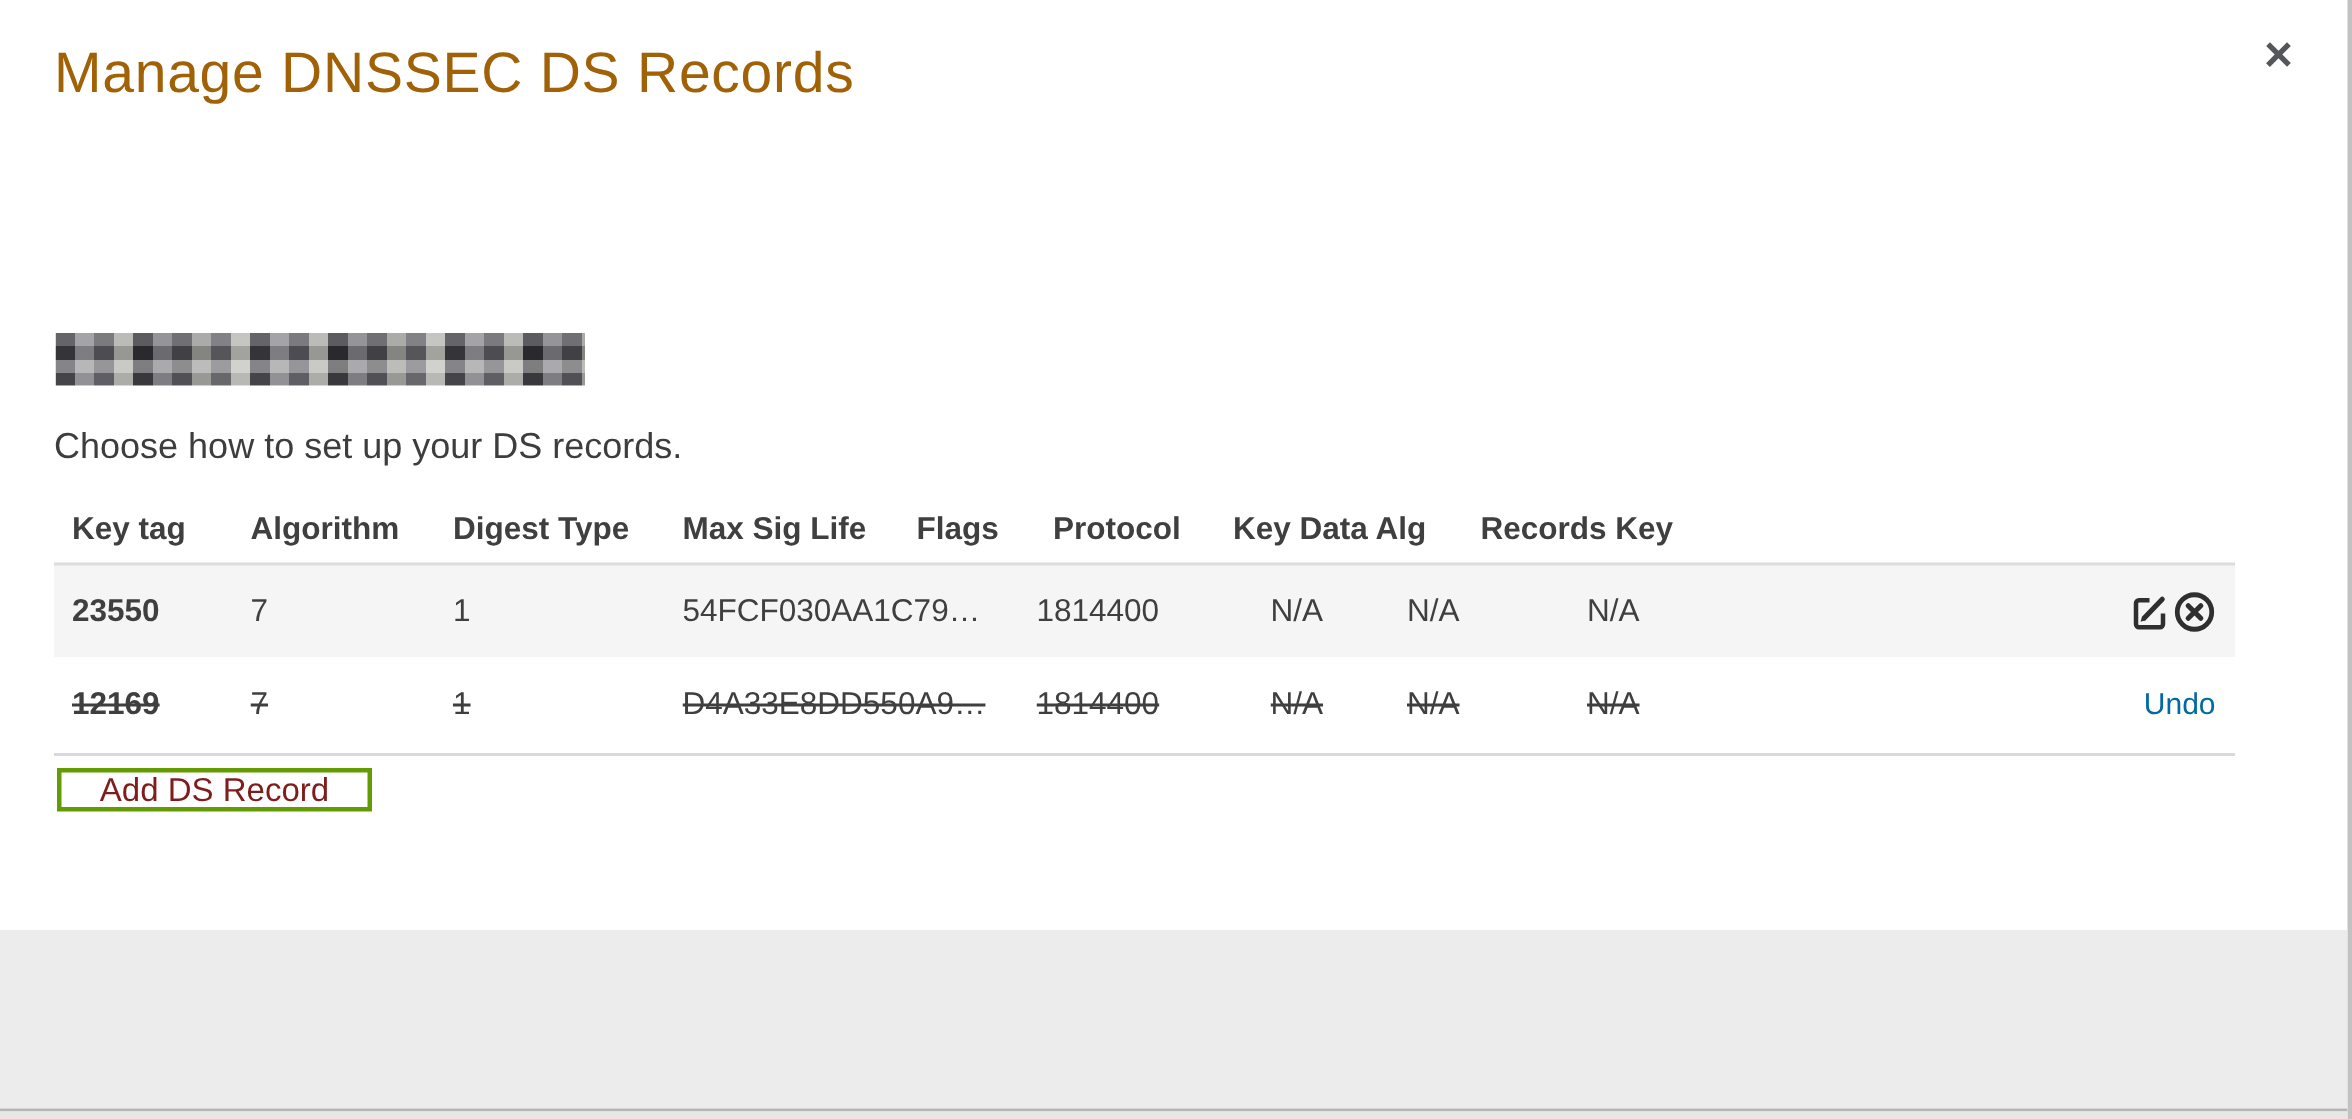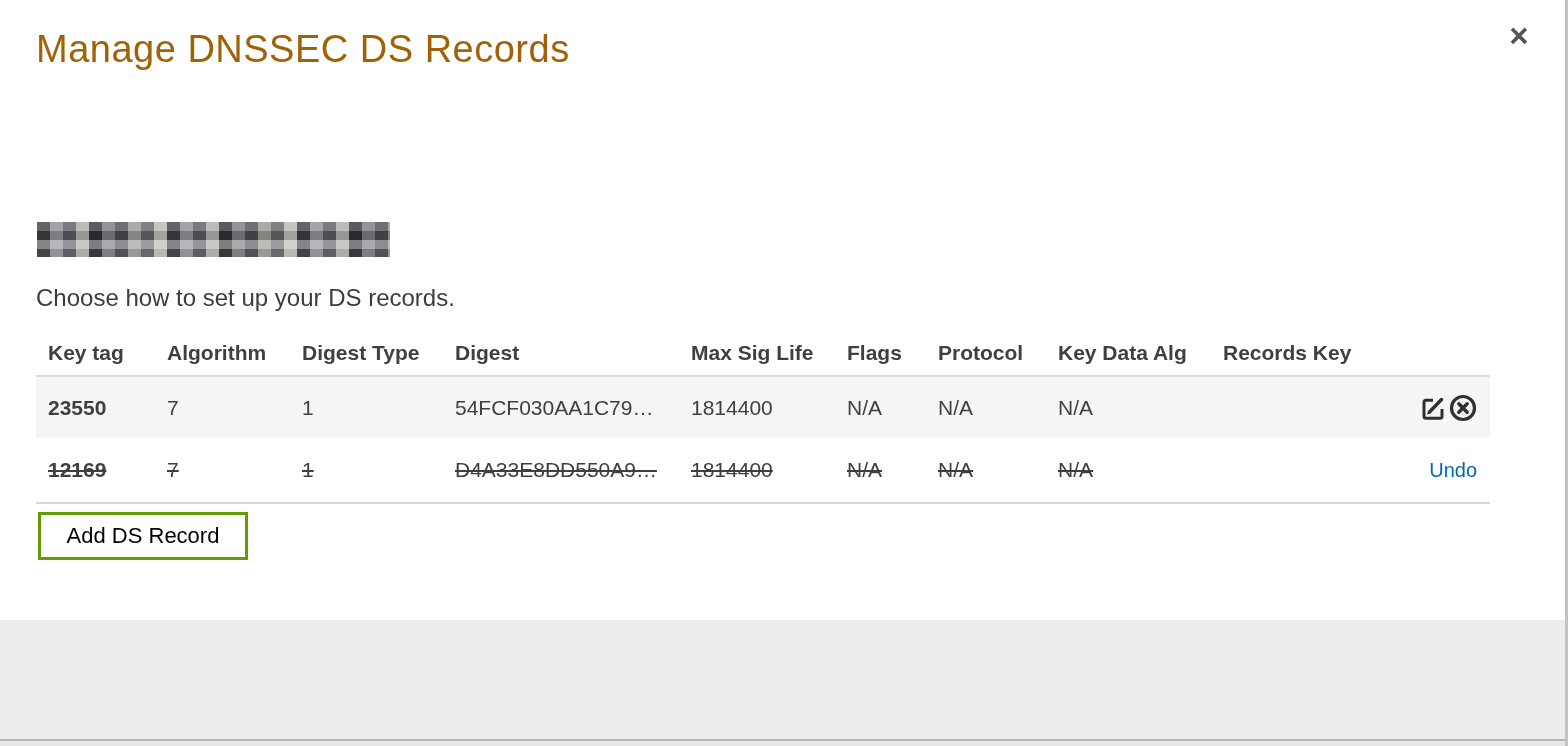--- a/index.html
+++ b/index.html
@@ -52,22 +52,22 @@
   .c9 { width:133px; }
   .c-act { width:134px; display:flex; justify-content:flex-end; align-items:center; padding-right:13px; gap:2px; }
   .struck { text-decoration:line-through; }
 
   .icon-btn { width:28px; height:28px; display:inline-block; cursor:pointer; }
   .icon-btn svg { display:block; }
 
   .undo-link { font-size:20px; color:#0369a1; cursor:pointer; text-decoration:none; }
 
   .add-ds-btn {
-    position:absolute; left:38px; top:512px; width:210px; height:48px;
-    background:#ffffff; border:3px solid #639c02; color:#000000;
+    position:absolute; left:38px; top:512px; width:210px; height:29px;
+    background:#ffffff; border:3px solid #639c02; color:#7f1d1d;
     font-size:22px; font-family:inherit; cursor:pointer;
     display:flex; align-items:center; justify-content:center;
   }
 
   .footer-bar {
     position:absolute; left:0; top:620px; width:100%; height:119px;
     background:#ececec;
   }
 
   .bottom-line { position:absolute; left:0; top:739px; width:100%; height:2px; background:#b5b5b5; }
@@ -85,21 +85,20 @@
   <div class="domain-mosaic"></div>
 
   <div class="intro-text">Choose how to set up your DS records.</div>
 
   <div class="ds-table">
 
     <div class="t-row t-head">
       <div class="cell c1">Key tag</div>
       <div class="cell c2">Algorithm</div>
       <div class="cell c3">Digest Type</div>
-      <div class="cell c4">Digest</div>
       <div class="cell c5">Max Sig Life</div>
       <div class="cell c6">Flags</div>
       <div class="cell c7">Protocol</div>
       <div class="cell c8">Key Data Alg</div>
       <div class="cell c9">Records Key</div>
       <div class="cell c-act"></div>
     </div>
 
     <div class="t-row t-r1">
       <div class="cell c1">23550</div>

